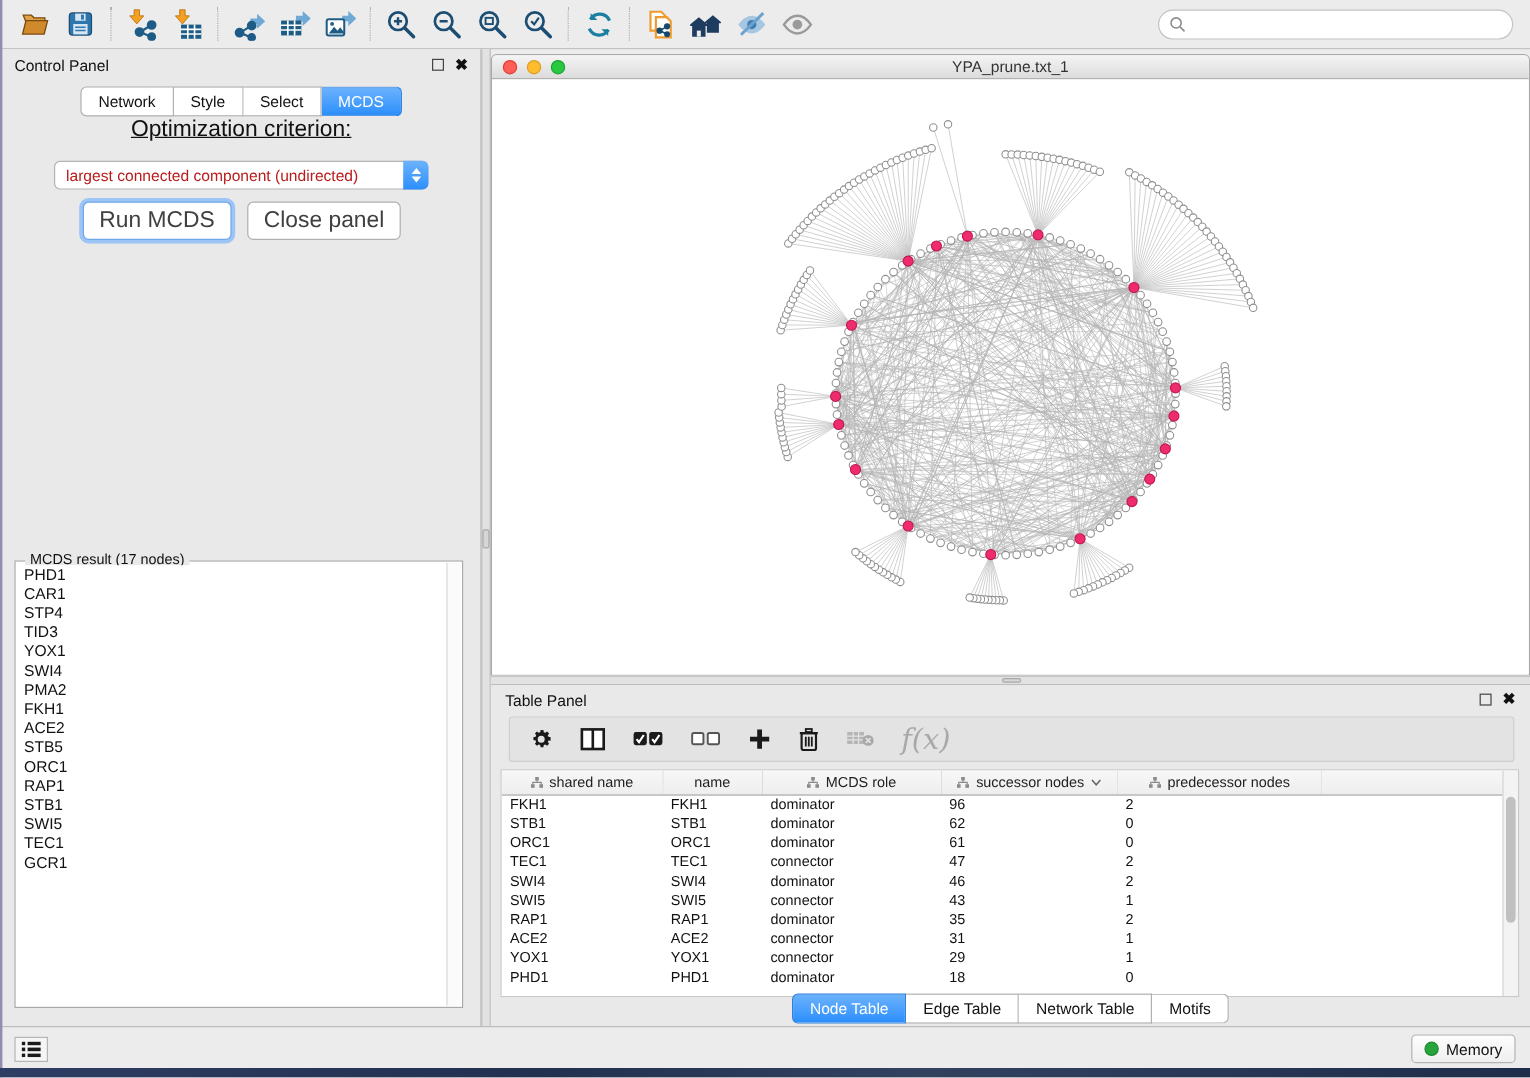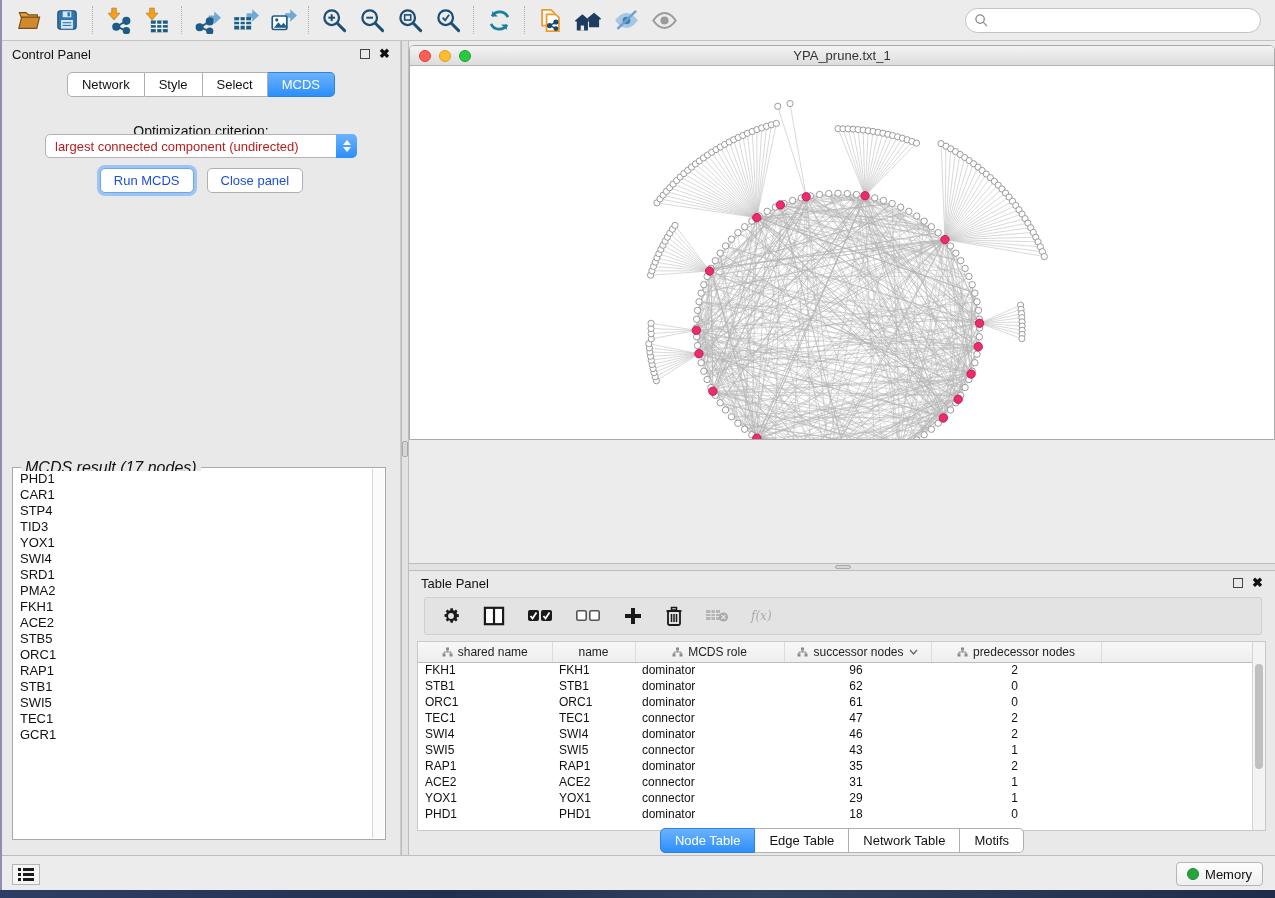--- a/index.html
+++ b/index.html
@@ -29,81 +29,81 @@
   .float-box { width:10px; height:10px; border:1.5px solid #444; background:transparent; cursor:pointer; }
   .close-x { font-size:13px; font-weight:bold; color:#111; cursor:pointer; line-height:10px; }
 
   .seg-tabs { display:flex; justify-content:center; margin-top:5px; }
   .seg { border:1px solid #b0b0b0; background:#fff; font-size:13px; padding:4px 14px; cursor:pointer; color:#111; }
   .seg:first-child { border-radius:5px 0 0 5px;text-align:center; }
   .seg:last-child { border-radius:0 5px 5px 0; }
   .seg + .seg { border-left:none; }
   .seg.active { background:linear-gradient(#6cb2fd,#2c8ffc); color:#fff; border-color:#2f83e0; }
 
-  .opt-label { text-align:center; margin-top:26px; font-size:14px; color:#111;text-decoration:underline; }
+  .opt-label { text-align:center; font-size:19px; color:#111;text-decoration:underline; }
   .combo { position:absolute; left:43px; top:93px; width:312px; height:24px; background:#fff;
     border:1px solid #b3b3b3; border-radius:5px; display:flex; align-items:center; cursor:pointer; }
   .combo-text { flex:1; padding-left:9px; font-size:13px; color:#b91c1c; white-space:nowrap; }
   .combo-stepper { width:21px; height:24px; margin:-1px -1px -1px 0; border-radius:0 5px 5px 0;
     background:linear-gradient(#6cb2fd,#2c8ffc); display:flex; flex-direction:column; align-items:center; justify-content:center; gap:2px; }
   .chev { width:0; height:0; border-left:4px solid transparent; border-right:4px solid transparent; }
   .chev.up { border-bottom:5px solid #fff; }
   .chev.down { border-top:5px solid #fff; }
 
   .btn-row { position:absolute; left:0; top:127px; width:399px; display:flex; justify-content:center; gap:13px; }
-  .push-btn { background:#fff; border:1px solid #b0b0b0; border-radius:5px; font-size:13px; padding:4px 13px;
-    color:#1d4ed8; cursor:pointer; }
+  .push-btn { background:#fff; border:1px solid #b0b0b0; border-radius:5px; font-size:19px; padding:4px 13px;
+    color:#404040; cursor:pointer; }
   .push-btn.focused { box-shadow:0 0 0 3px rgba(92,166,255,.55); border-color:#6ea7e8; }
 
   .group-box { position:absolute; left:10px; top:426px; width:374px; height:373px; border:1px solid #a9a9a9; background:#fff; }
-  .group-title { position:absolute; top:-9px; left:8px; background:#e9e9e9; padding:0 4px; font-size:16px; color:#111;font-style:italic; }
+  .group-title { position:absolute; top:-9px; left:8px; background:#e9e9e9; padding:0 4px; font-size:12px; color:#111; }
   .mcds-list { position:absolute; left:1px; top:3px; right:13px; bottom:1px; overflow:hidden; background:#fff; }
   .mcds-item { font-size:13px; line-height:16px; padding-left:6px; color:#111; }
   .list-scroll { position:absolute; top:1px; right:1px; bottom:1px; width:12px; background:#fbfbfb; border-left:1px solid #d8d8d8; }
 
   
   .vsplit { position:absolute; left:401px; top:41px; width:8px; height:814px; background:#e2e2e2;
     border-left:1px solid #bdbdbd; border-right:1px solid #bdbdbd; cursor:col-resize; }
   .vsplit .grip { position:absolute; left:0; top:400px; width:6px; height:16px; background:#d6d6d6;
     border:1px solid #a8a8a8; border-radius:2px; }
   .hsplit { position:absolute; left:409px; top:563px; width:866px; height:8px; background:#e2e2e2;
     border-top:1px solid #bdbdbd; border-bottom:1px solid #bdbdbd; cursor:row-resize; }
   .hsplit .grip { position:absolute; left:426px; top:1px; width:16px; height:4px; background:#d6d6d6;
     border:1px solid #a8a8a8; border-radius:2px; }
 
   
-  .net-window { position:absolute; left:409px; top:45px; width:866px; height:395px; background:#fff;
+  .net-window { position:absolute; left:409px; top:45px; width:866px; height:518px; background:#fff;
     border:1px solid #a9a9a9; border-radius:5px 5px 0 0; overflow:hidden; }
   .net-titlebar { height:20px; background:linear-gradient(#f4f4f4,#dcdcdc); border-bottom:1px solid #b2b2b2;
     display:flex; align-items:center; position:relative; }
   .lights { display:flex; gap:8px; margin-left:9px; }
   .light { width:12px; height:12px; border-radius:50%; cursor:pointer; }
   .light.red { background:#ff5f57; border:1px solid #df3e37; }
   .light.yellow { background:#febc2e; border:1px solid #dd9e22; }
   .light.green { background:#28c840; border:1px solid #1ba32f; }
   .net-title { position:absolute; left:0; right:0; text-align:center; font-size:13px; color:#333; }
   .net-canvas { width:100%; height:497px; background:#fff; }
 
   
   .table-panel { position:absolute; left:409px; top:571px; width:866px; height:284px; background:#e9e9e9; }
   .tp-titlebar { height:24px; display:flex; align-items:center; padding:0 12px; }
   .tp-toolbar { position:absolute; left:15px; top:26px; width:838px; height:38px; background:#e3e3e3;
     border:1px solid #cfcfcf; border-radius:3px; display:flex; align-items:center; gap:22px; padding-left:16px; }
   .tp-icon { display:flex; align-items:center; justify-content:center; cursor:pointer; }
   .tp-icon.disabled { cursor:default; }
-  .fx { font-family:"DejaVu Serif", serif; font-style:italic; font-size:12px; color:#a9a9a9; }
+  .fx { font-family:"DejaVu Serif", serif; font-style:italic; font-size:24px; color:#a9a9a9; }
 
   .data-table { position:absolute; left:8px; top:70px; width:849px; height:190px; background:#fff;
     border:1px solid #c9c9c9; overflow:hidden; }
   table { border-collapse:collapse; table-layout:fixed; width:836px; }
   th { height:20px; background:linear-gradient(#f7f7f7,#eeeeee); border-bottom:1px solid #bdbdbd;
     border-right:1px solid #dcdcdc; font-weight:normal; font-size:12px; color:#222; position:relative; }
   th .th-inner { display:flex; align-items:center; justify-content:center; gap:5px; }
   td { height:16px; font-size:12px; color:#111; padding:0 7px; white-space:nowrap; overflow:hidden; }
-  td.num { text-align:center; padding-right:10px; }
+  td.num { text-align:left; padding-right:10px; }
   .tbl-scroll { position:absolute; top:0; right:0; bottom:0; width:13px; background:#f3f3f3; border-left:1px solid #d5d5d5; }
   .tbl-thumb { position:absolute; left:2px; top:22px; width:8px; height:105px; background:#c0c0c0; border-radius:4px; }
 
   .tp-tabs { position:absolute; left:0; bottom:2px; width:866px; display:flex; justify-content:center; }
 
   
   .statusbar { position:absolute; left:0; top:855px; width:1275px; height:35px; background:#ececec;
     border-top:1px solid #bdbdbd; }
   .list-btn { position:absolute; left:12px; top:8px; width:28px; height:21px; background:#f5f5f5;
     border:1px solid #b5b5b5; display:flex; align-items:center; justify-content:center; cursor:pointer; }
@@ -300,21 +300,20 @@
   </div>
   <div class="group-box">
     <span class="group-title">MCDS result (17 nodes)</span>
     <div class="mcds-list">
         <div class="mcds-item">PHD1</div>
         <div class="mcds-item">CAR1</div>
         <div class="mcds-item">STP4</div>
         <div class="mcds-item">TID3</div>
         <div class="mcds-item">YOX1</div>
         <div class="mcds-item">SWI4</div>
-        <div class="mcds-item">SRD1</div>
         <div class="mcds-item">PMA2</div>
         <div class="mcds-item">FKH1</div>
         <div class="mcds-item">ACE2</div>
         <div class="mcds-item">STB5</div>
         <div class="mcds-item">ORC1</div>
         <div class="mcds-item">RAP1</div>
         <div class="mcds-item">STB1</div>
         <div class="mcds-item">SWI5</div>
         <div class="mcds-item">TEC1</div>
         <div class="mcds-item">GCR1</div>

